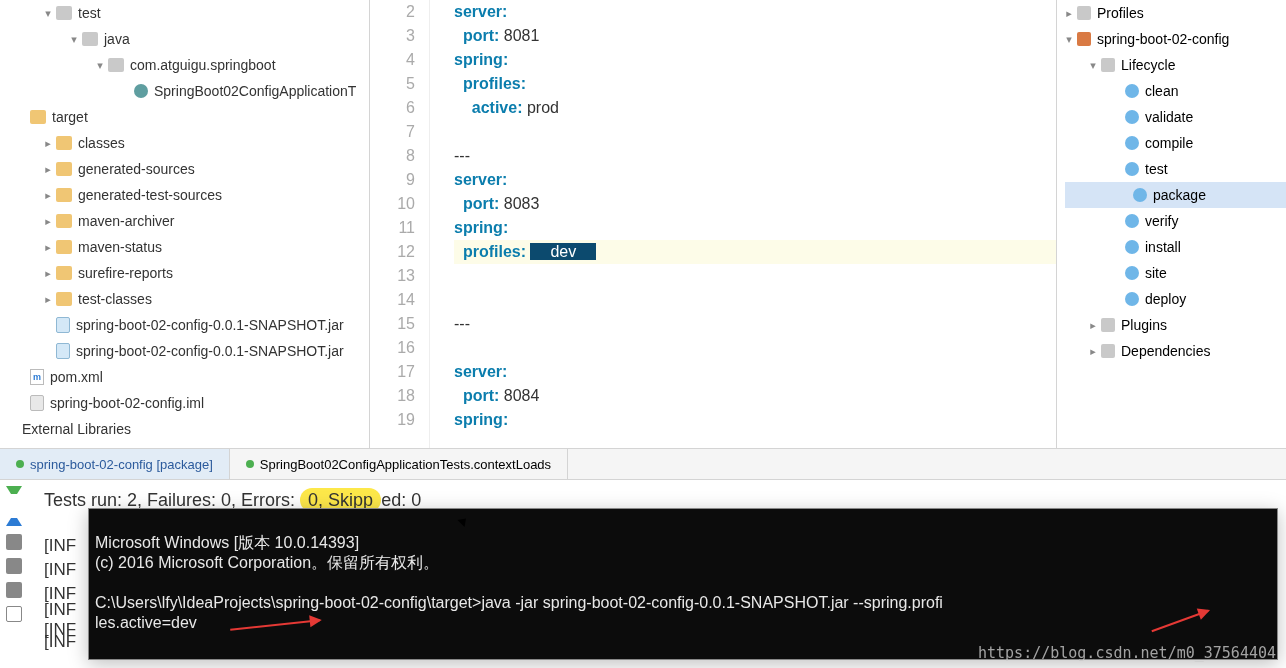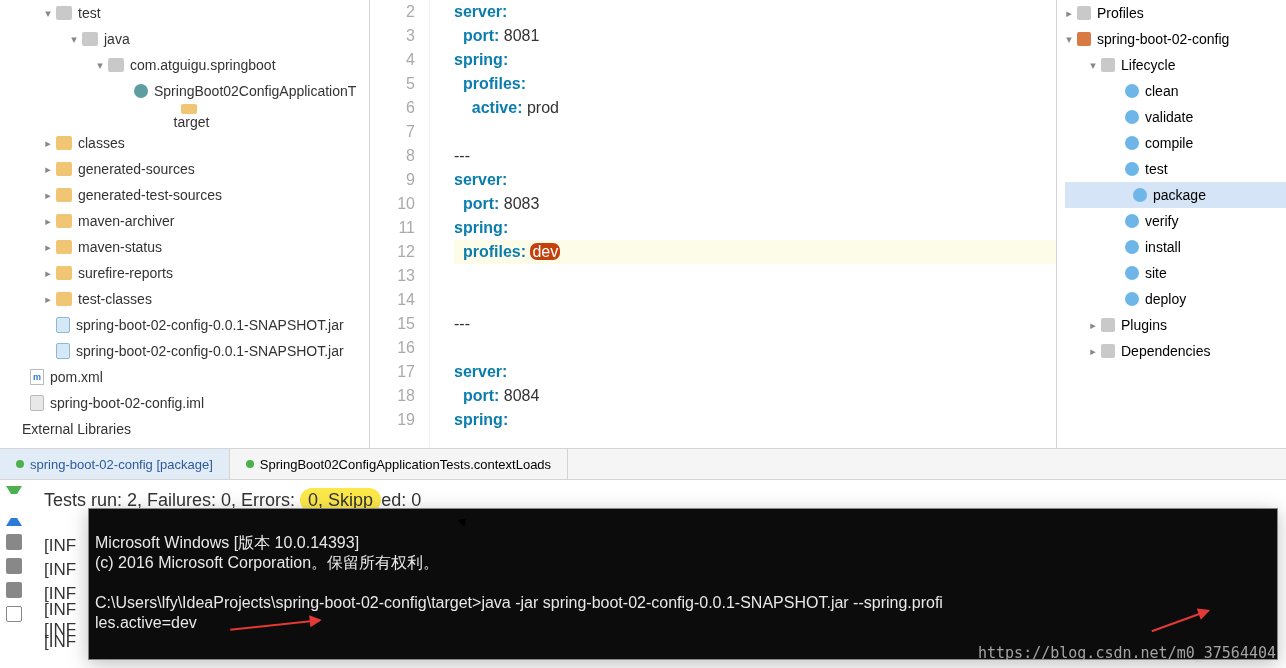--- a/index.html
+++ b/index.html
@@ -20,21 +20,21 @@
 .icon-jar { width: 14px; height: 16px; background: #d4e8f7; border: 1px solid #8fb8d4; border-radius: 2px; margin-right: 6px; display: inline-block; }
 .icon-class { width: 14px; height: 14px; background: #5f9ea0; border-radius: 50%; margin-right: 6px; display: inline-block; }
 .icon-xml { width: 14px; height: 16px; background: #fff; border: 1px solid #bbb; margin-right: 6px; display: inline-flex; align-items: center; justify-content: center; font-size: 9px; color: #2c7bd4; font-weight: bold; }
 
 
 .gutter { width: 60px; background: #fff; border-right: 1px solid #eee; text-align: right; padding-right: 14px; color: #aaa; font-family: "Consolas", monospace; font-size: 16px; line-height: 24px; padding-top: 0; }
 .code { flex: 1; font-family: "Consolas", monospace; font-size: 16px; line-height: 24px; padding-left: 24px; }
 .code-line { height: 24px; white-space: pre; }
 .key { color: #0b7dad; font-weight: bold; }
 .val { color: #333; }
-.sel { background: #c2410c; color: #fff; padding: 0 2px; border-radius: 7px; }
+.sel { background: #0c4a6e; color: #fff; padding: 0 20px; }
 .hl-line { background: #fdfce8; }
 
 
 .maven-row { display: flex; align-items: center; height: 26px; padding-left: 4px; cursor: pointer; }
 .maven-row.selected { background: #d5e4f6; margin-left: 8px; }
 .gear { width: 14px; height: 14px; border-radius: 50%; background: #6fb6e8; margin-right: 6px; display: inline-block; }
 .mvn-icon { width: 14px; height: 14px; background: #d97a44; border-radius: 2px; margin-right: 6px; display: inline-block; }
 .fold-icon { width: 14px; height: 14px; background: #c9c9c9; border-radius: 2px; margin-right: 6px; display: inline-block; }
 
 
@@ -94,21 +94,21 @@
       <div class="tree-row" style="padding-left: 92px;">
         <span class="arrow">▾</span>
         <span class="icon-folder gray"></span>
         <span>com.atguigu.springboot</span>
       </div>
       <div class="tree-row" style="padding-left: 118px;">
         <span class="arrow"></span>
         <span class="icon-class"></span>
         <span>SpringBoot02ConfigApplicationT</span>
       </div>
-      <div class="tree-row" style="padding-left: 14px; flex-direction: column;">
+      <div class="tree-row" style="padding-left: 14px;">
         <span class="arrow"></span>
         <span class="icon-folder"></span>
         <span>target</span>
       </div>
       <div class="tree-row" style="padding-left: 40px;">
         <span class="arrow">▸</span>
         <span class="icon-folder"></span>
         <span>classes</span>
       </div>
       <div class="tree-row" style="padding-left: 40px;">

